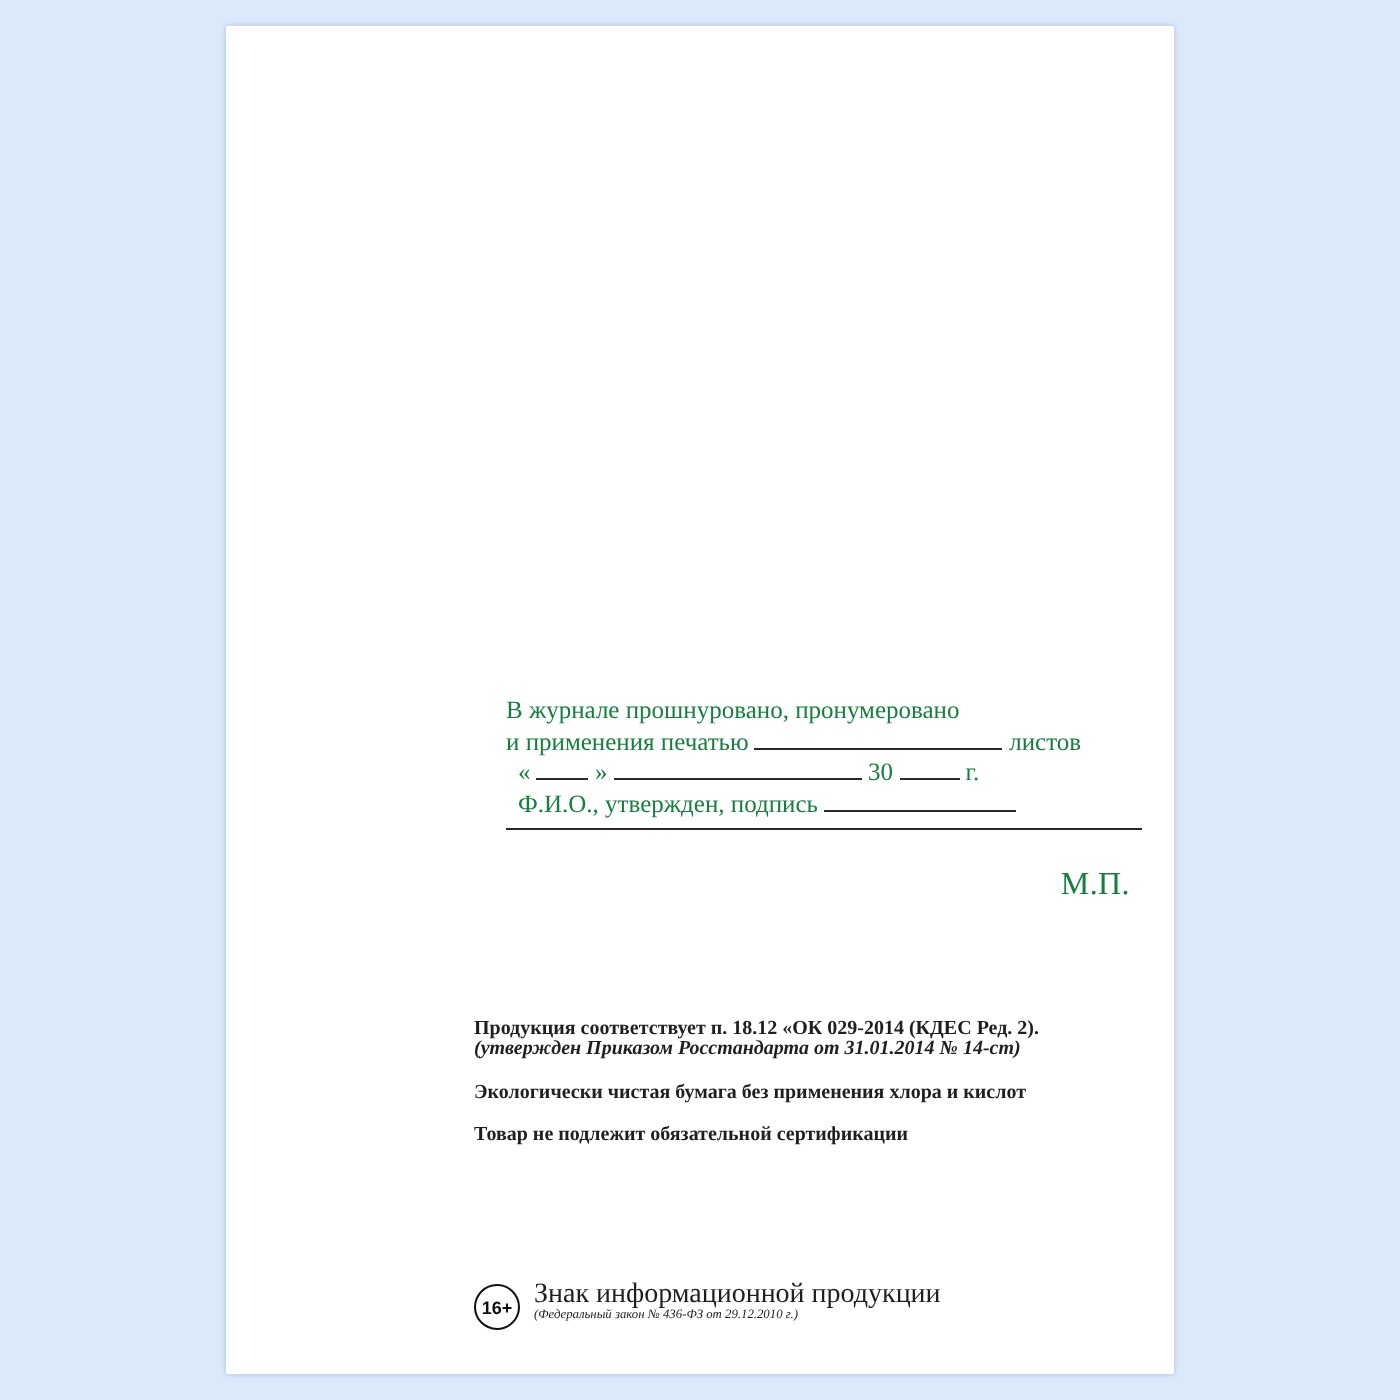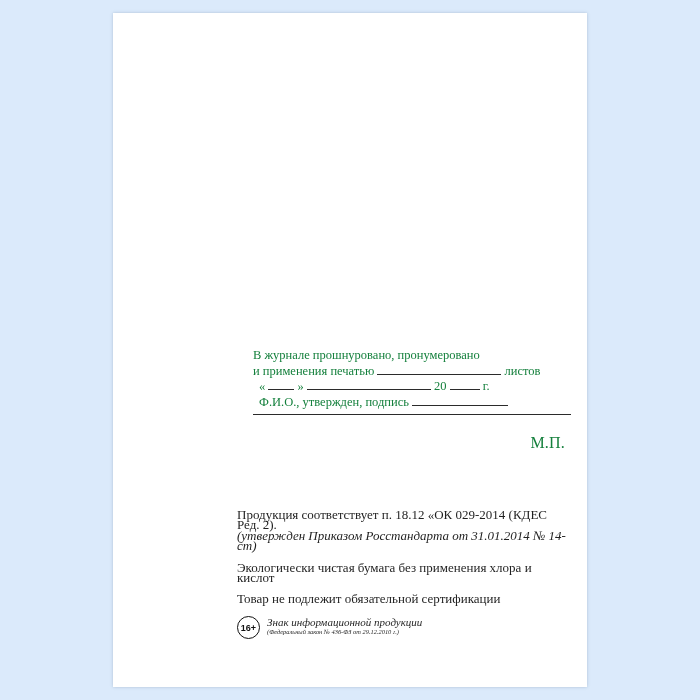--- a/index.html
+++ b/index.html
@@ -77,34 +77,35 @@
 
   
   .notes {
     position: absolute;
     left: 124px;
     top: 497px;
     width: 330px;
     color: #1f1f1f;
   }
   .note {
-    font-size: 13px;
+    font-size: 10px;
     line-height: 10.4px;
     margin-bottom: 11px;
+    font-weight: bold;
   }
   .note .ital {
     font-style: italic;
   }
   .note-para-line { display: block; }
 
   
   .age-row {
     position: absolute;
     left: 124px;
-    top: 602px;
+    top: 628px;
     display: flex;
     align-items: flex-start;
   }
   .age-badge {
     width: 21px;
     height: 21px;
     border: 1.4px solid #111;
     border-radius: 50%;
     display: flex;
     align-items: center;
@@ -114,24 +115,23 @@
     font-family: "Liberation Sans", sans-serif;
     color: #111;
     flex: 0 0 auto;
     margin-top: 1px;
   }
   .age-text {
     margin-left: 7px;
     padding-top: 2px;
   }
   .age-title {
-    font-size: 11px;
+    font-size: 14px;
     line-height: 10px;
     color: #1f1f1f;
-    font-style: italic;
   }
   .age-sub {
     font-size: 6.4px;
     line-height: 9px;
     font-style: italic;
     color: #1f1f1f;
   }
 </style>
 </head>
 <body>
@@ -147,21 +147,21 @@
         <div class="sign-line">
           <span>и применения печатью</span>
           <span class="rule r-long"></span>
           <span>листов</span>
         </div>
         <div class="sign-line indent">
           <span>«</span>
           <span class="rule r-tiny"></span>
           <span>»</span>
           <span class="rule r-long"></span>
-          <span>20</span>
+          <span>30</span>
           <span class="rule r-short"></span>
           <span>г.</span>
         </div>
         <div class="sign-line indent">
           <span>Ф.И.О., утвержден, подпись</span>
           <span class="rule r-fio"></span>
         </div>
         <div class="full-rule"></div>
         <div class="mp">М.П.</div>
       </div>

